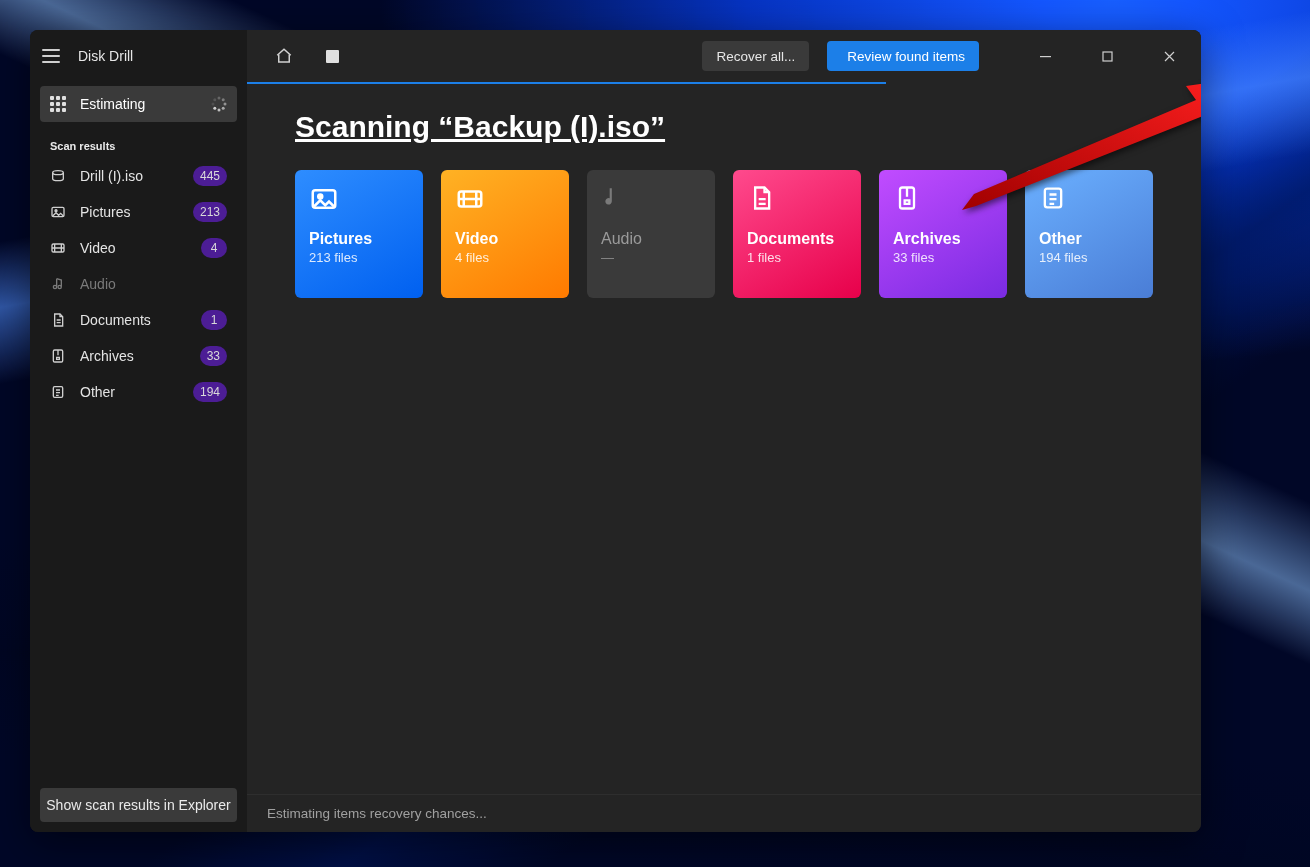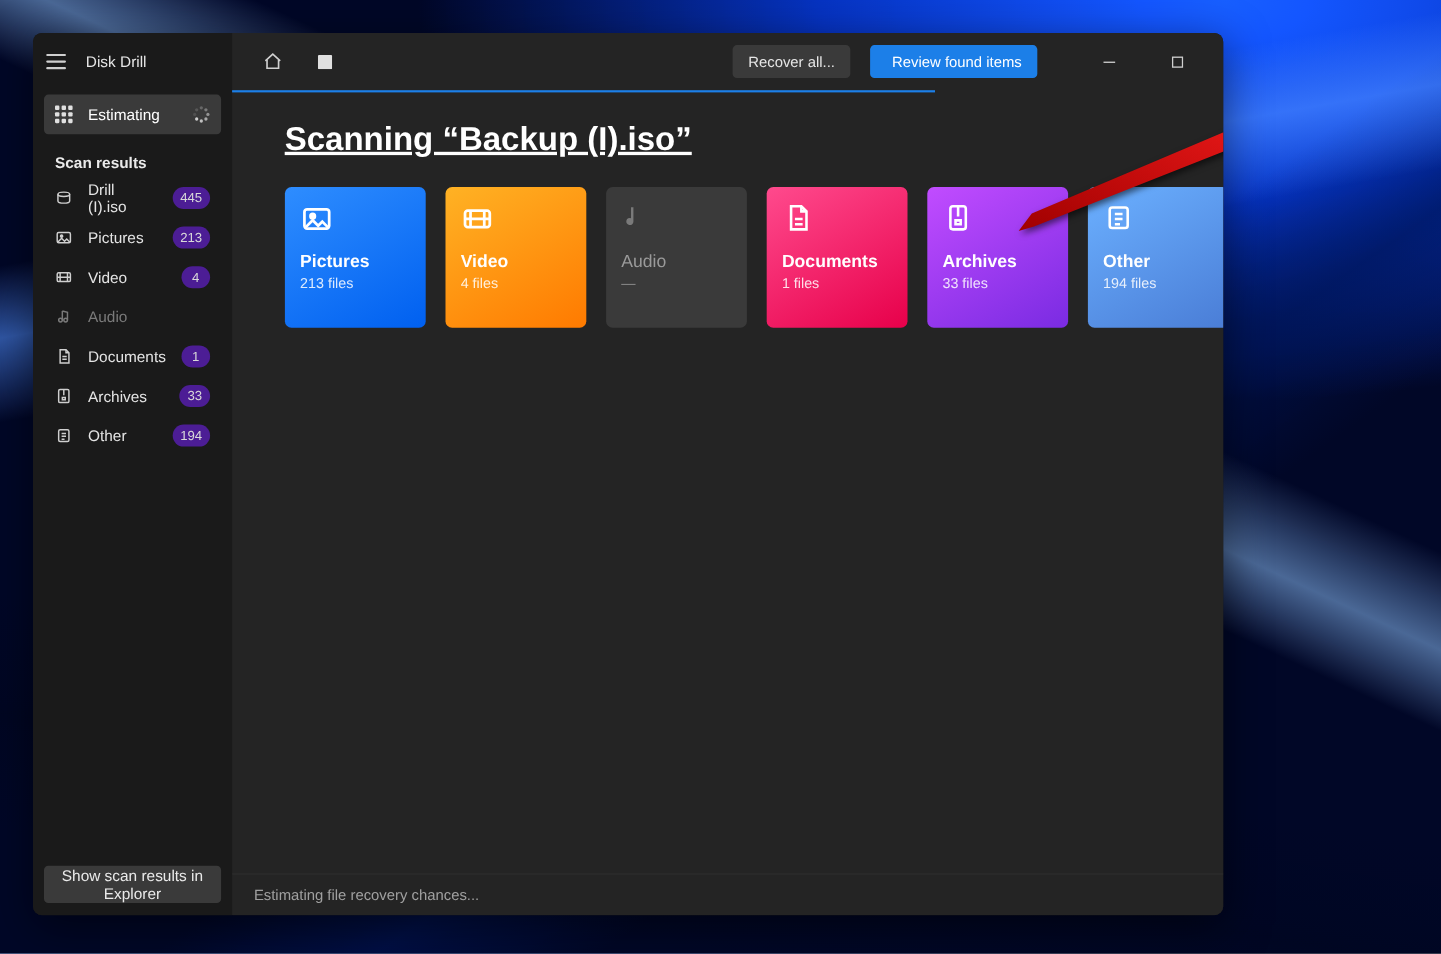--- a/index.html
+++ b/index.html
@@ -21,21 +21,21 @@
       linear-gradient(-10deg, transparent 65%, rgba(90,150,255,.55) 72%, transparent 78%),
       linear-gradient(-35deg, transparent 30%, rgba(0,20,80,.65) 38%, transparent 46%);
   }
   .bg::after{
     background:
       linear-gradient(10deg, transparent 10%, rgba(0,6,30,.7) 20%, transparent 30%);
   }
 
   
   .window {
-    position: absolute; left: 30px; top: 30px; width: 1082px; height: 802px;
+    position: absolute; left: 30px; top: 30px; width: 1171px; height: 802px;
     display: flex; border-radius: 8px; overflow: hidden;
     box-shadow: 0 10px 40px rgba(0,0,0,.5);
     background: #1a1a1a;
   }
 
   
   .sidebar { width: 281px; background: #1a1a1a; display:flex; flex-direction:column; color:#e6e6e6; }
   .sb-header { display:flex; align-items:center; height:52px; padding:0 12px; gap:14px; }
   .hamburger { width:22px; height:22px; display:flex; flex-direction:column; justify-content:center; gap:4px; cursor:pointer;}
   .hamburger span{ display:block; height:2px; background:#cfcfcf; border-radius:2px; width:18px;}
@@ -46,21 +46,21 @@
     display:flex; align-items:center; gap:14px; height:36px;
     padding:0 10px; border-radius:4px; background:#3a3a3a; color:#fff;
     cursor:pointer; font-size:14px;
   }
   .grid9 { display:grid; grid-template-columns:repeat(3,4px); grid-template-rows:repeat(3,4px); gap:2px;}
   .grid9 i{ background:#e0e0e0; border-radius:1px;}
   .spinner { margin-left:auto; width:16px; height:16px; position:relative;}
   .spinner svg{ animation:spin 1.2s linear infinite;}
   @keyframes spin{to{transform:rotate(360deg)}}
 
-  .sb-title { font-size:14px; font-weight:600; padding:14px 20px 6px; color:#eaeaea;}
+  .sb-title { font-size:11px; font-weight:600; padding:14px 20px 6px; color:#eaeaea;}
   .sb-list{ list-style:none; padding:0 10px; }
   .sb-row{
     display:flex; align-items:center; gap:14px; height:36px; padding:0 10px;
     border-radius:4px; cursor:pointer; font-size:14px; color:#e4e4e4;
   }
   .sb-row .ico{ width:16px; display:flex; justify-content:center;}
   .sb-row .lbl{ flex:1; }
   .sb-row.dim{ color:#7a7a7a;}
   .pill{
     min-width:26px; height:20px; padding:0 7px; border-radius:10px;
@@ -353,21 +353,21 @@
                 <path d="M9 9h6M9 13h6M9 17h4"></path>
               </svg>
             </div>
             <div class="t-name">Other</div>
             <div class="t-count">194 files</div>
           </div>
         </div>
     </div>
 
     <div class="statusbar">
-      <span>Estimating file recovery chances...</span>
+      <span>Estimating items recovery chances...</span>
     </div>
 
     <svg class="annot-arrow" viewBox="0 0 300 140">
       <defs>
         <linearGradient id="rg" x1="0" y1="1" x2="1" y2="0">
           <stop offset="0" stop-color="#a00000"></stop>
             <stop offset="1" stop-color="#ff2020"></stop>
         </linearGradient>
       </defs>
       <polygon fill="url(#rg)" points="0,140 12,124 234,30 224,16 280,8 258,58 246,44 14,136"></polygon>

